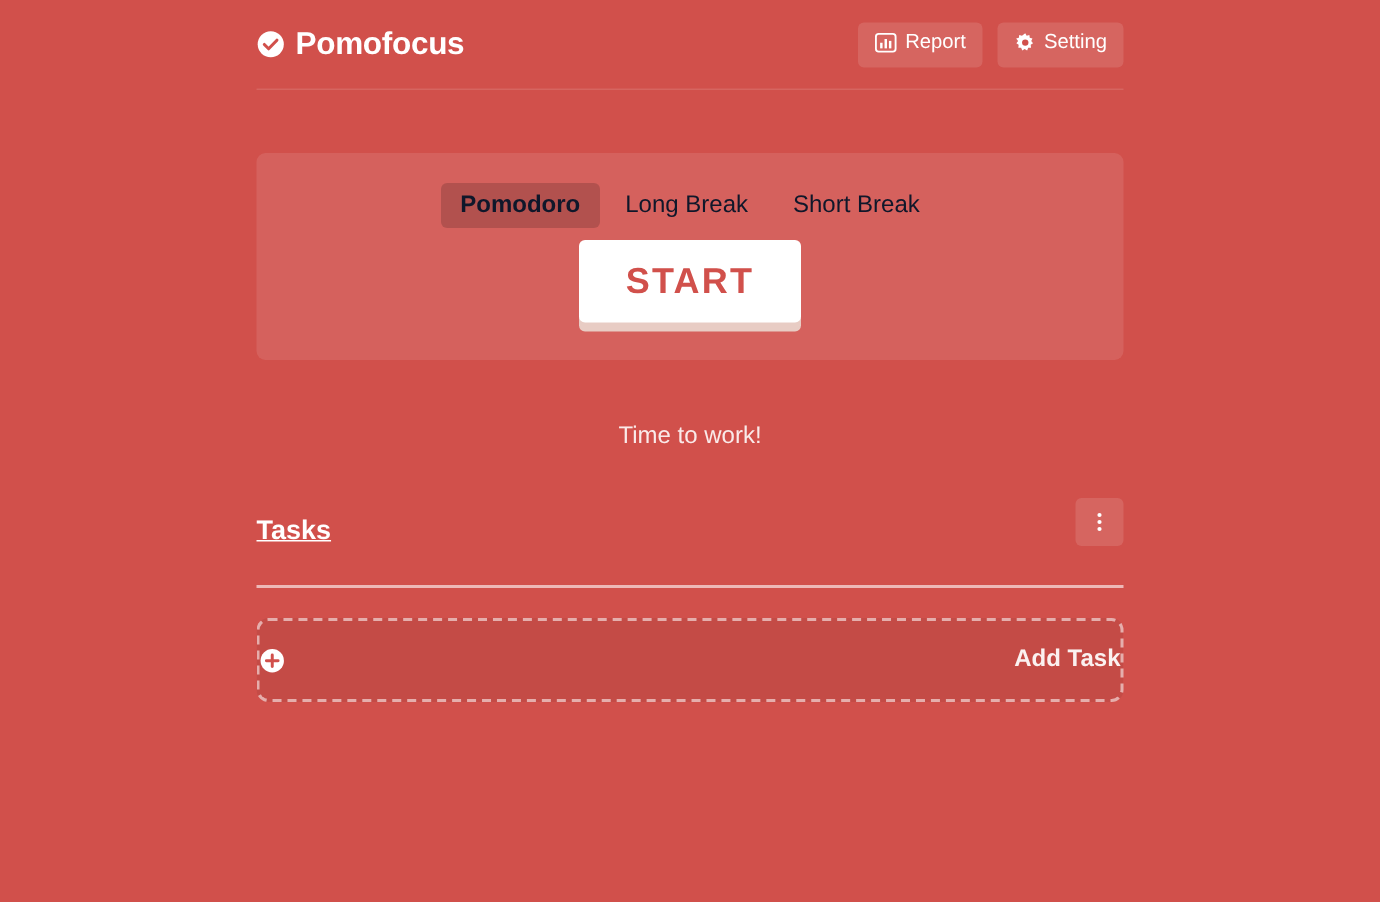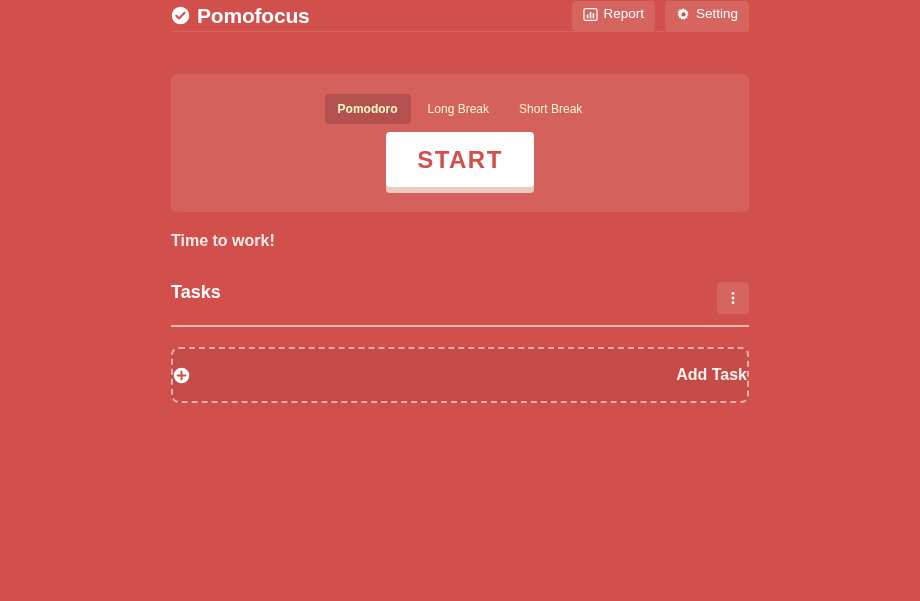--- a/index.html
+++ b/index.html
@@ -21,21 +21,21 @@
     width: 578px;
     margin: 0 auto;
     padding-top: 0;
   }
 
   
   .header {
     display: flex;
     align-items: center;
     justify-content: space-between;
-    height: 32px;
+    height: 60px;
     border-bottom: 1px solid rgba(255,255,255,0.12);
   }
 
   .brand {
     display: flex;
     align-items: center;
     gap: 7px;
     font-size: 21px;
     font-weight: bold;
     letter-spacing: -0.2px;
@@ -87,23 +87,23 @@
     display: flex;
     justify-content: center;
     align-items: center;
     gap: 4px;
     margin-bottom: 8px;
   }
 
   .mode {
     background: transparent;
     border: none;
-    color: #fef9c3;
-    font-family: inherit;
-    font-size: 12px;
+    color: #0f172a;
+    font-family: inherit;
+    font-size: 16px;
     padding: 4px 13px;
     border-radius: 4px;
     cursor: pointer;
     line-height: 22px;
   }
 
   .mode.active {
     background: rgba(0,0,0,0.16);
     font-weight: bold;
   }
@@ -128,35 +128,35 @@
     font-weight: bold;
     letter-spacing: 1.5px;
     width: 148px;
     height: 55px;
     cursor: pointer;
     box-shadow: 0 6px 0 rgba(235,223,214,0.85);
   }
 
   
   .status {
-    text-align: left;
-    margin-top: 20px;
+    text-align: center;
+    margin-top: 42px;
     font-size: 16px;
     color: rgba(255,255,255,0.88);
-    font-weight: bold;
   }
 
   
   .tasks-header {
     display: flex;
-    align-items: flex-start;
+    align-items: flex-end;
     justify-content: space-between;
     margin-top: 32px;
-    padding-bottom: 11px;
+    padding-bottom: 26px;
     border-bottom: 2px solid rgba(255,255,255,0.6);
+    text-decoration: underline;
   }
 
   .tasks-title {
     font-size: 18px;
     font-weight: bold;
   }
 
   .menu-btn {
     background: rgba(255,255,255,0.12);
     border: none;

